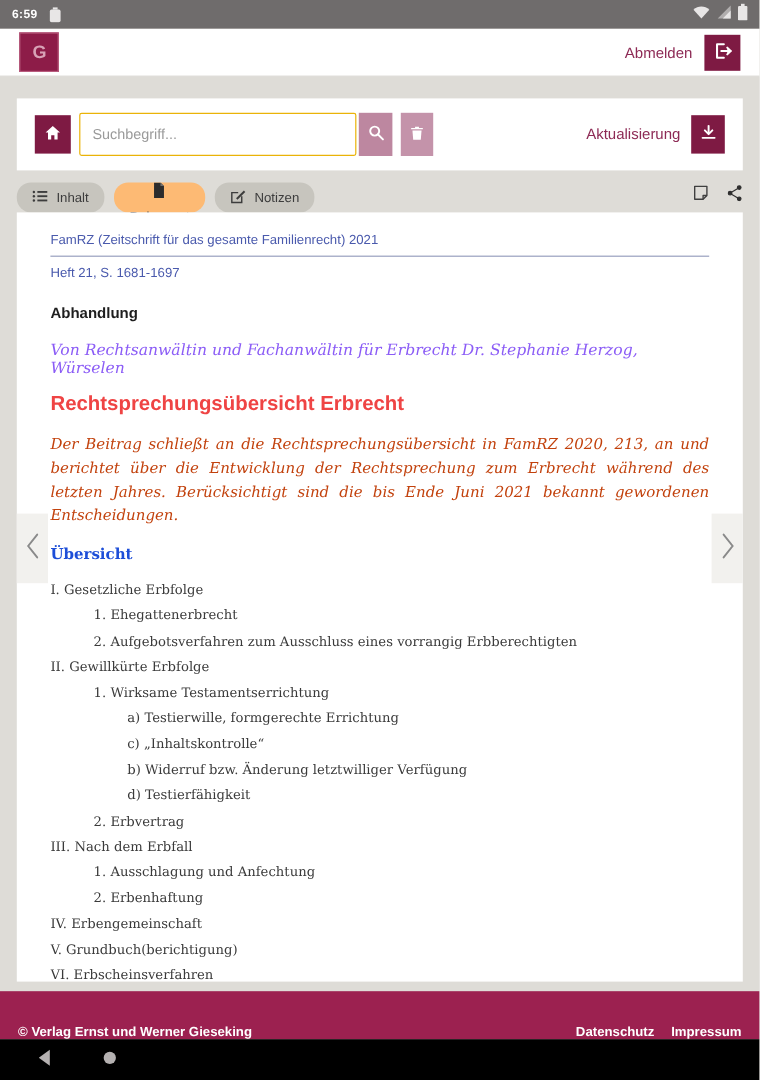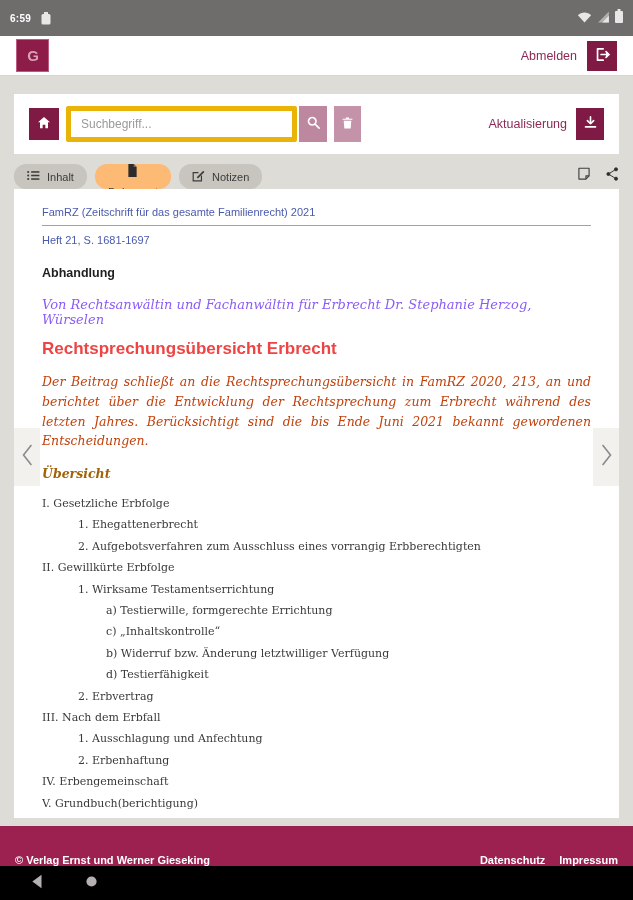--- a/index.html
+++ b/index.html
@@ -1,20 +1,20 @@
 <!DOCTYPE html>
 <html><head>
 <meta charset="utf-8">
 <style>
   * { margin:0; padding:0; box-sizing:border-box; }
   html,body { width:633px; height:900px; overflow:hidden; }
   body { display:flex; flex-direction:column; font-family:"Liberation Sans", sans-serif; background:#dedcd7; position:relative; }
 
   
-  .status-bar { height:36px; background:#6f6c6c; color:#fff; display:flex; align-items:center; padding:0 10px; flex:0 0 auto; }
+  .status-bar { height:24px; background:#6f6c6c; color:#fff; display:flex; align-items:center; padding:0 10px; flex:0 0 auto; }
   .status-time { font-size:10px; font-weight:bold; letter-spacing:.3px; }
   .status-left-icons { margin-left:10px; display:flex; align-items:center; }
   .status-right { margin-left:auto; display:flex; align-items:center; gap:5px; }
 
   
   .app-header { height:40px; background:#ffffff; display:flex; align-items:center; padding:0 16px; flex:0 0 auto; border-bottom:1px solid #d9d7d3; }
   .logo-box { width:33px; height:33px; background:#8d1c48; border:1px solid #b95c7e; color:#d8a2b6; font-size:15px; font-weight:bold; display:flex; align-items:center; justify-content:center; letter-spacing:-1px; }
   .header-right { margin-left:auto; display:flex; align-items:center; gap:10px; }
   .logout-label { color:#8d2a55; font-size:12.5px; }
   .sq-btn { border:none; display:flex; align-items:center; justify-content:center; cursor:pointer; }
@@ -22,21 +22,21 @@
   .btn-rose { background:#bd87a0; color:#fff; }
   .btn-rose2 { background:#c493aa; color:#fff; }
   .logout-btn { width:30px; height:30px; }
 
   
   .main { flex:1 1 auto; display:flex; flex-direction:column; background:#dedcd7; overflow:hidden; }
 
   .search-card { margin:18px 14px 0; background:#fff; height:60px; display:flex; align-items:center; padding:0 15px; flex:0 0 auto; }
   .home-btn { width:30px; height:32px; }
   .search-group { display:flex; align-items:stretch; margin-left:7px; gap:2px; }
-  .search-input { width:231px; height:36px; border:5px solid #eab308; border-radius:2px; padding:0 10px; font-size:12px; color:#ec4899; outline:none; font-family:"Liberation Sans", sans-serif; }
+  .search-input { width:231px; height:36px; border:1px solid #eab308; border-radius:2px; padding:0 10px; font-size:12px; color:#ec4899; outline:none; font-family:"Liberation Sans", sans-serif; }
   .search-input::placeholder { color:#9a9a9a; }
   .search-btn { width:28px; height:36px; }
   .trash-btn { width:27px; height:36px; margin-left:7px; }
   .update-wrap { margin-left:auto; display:flex; align-items:center; gap:9px;text-align:center; }
   .update-label { color:#8d2a55; font-size:12.5px; }
   .download-btn { width:28px; height:32px; }
 
   
   .tab-row { margin-top:10px; padding:0 14px; display:flex; align-items:flex-end; height:25px; flex:0 0 auto; }
   .tab { height:25px; display:flex; align-items:center; gap:7px; padding:0 13px; background:#c7c5be; margin-right:8px; font-size:11px; color:#3c3c3c; cursor:pointer;border-radius:12px; }
@@ -45,21 +45,21 @@
   .tab-row-icons { margin-left:auto; display:flex; align-items:center; gap:15px; padding-bottom:4px; color:#3f3f3f; }
 
   
   .doc-card { background:#fff; margin:0 14px 8px; flex:1 1 auto; padding:13px 28px 0; overflow:hidden; }
   .cite-link { color:#4a5aad; font-size:11px; text-decoration:none; display:inline-block; cursor:pointer; }
   .cite-rule { border:none; border-top:1px solid #98a0bf; margin:5px 0 4px; }
   .doc-category { margin-top:18px; font-size:12.5px; font-weight:bold; color:#1e1e1e; }
   .doc-author { margin-top:17px; font-family:"DejaVu Serif", serif; font-style:italic; font-size:13px; color:#8b5cf6; }
   .doc-title { margin-top:12px; font-size:17px; font-weight:bold; color:#ef4444; }
   .doc-abstract { margin-top:13px; font-family:"DejaVu Serif", serif; font-style:italic; font-size:12.5px; line-height:1.58; text-align:justify; color:#c2410c; }
-  .overview-heading { margin-top:15px; font-family:"DejaVu Serif", serif; font-weight:bold; font-size:12.5px; color:#a16207;font-style:italic; }
+  .overview-heading { margin-top:15px; font-family:"DejaVu Serif", serif; font-weight:bold; font-size:12.5px; color:#1d4ed8; }
   .outline { margin-top:12px; font-family:"DejaVu Serif", serif; font-size:11px; color:#3a3a3a; }
   .outline-item { line-height:21.4px; white-space:nowrap; overflow:hidden; }
   .lvl0 { margin-left:0; }
   .lvl1 { margin-left:36px; }
   .lvl2 { margin-left:64px; }
 
   
   .pager { position:absolute; top:428px; width:26px; height:58px; background:#f2f1ee; display:flex; align-items:center; justify-content:center; color:#8a8a8a; cursor:pointer; }
   .pager-left { left:14px; }
   .pager-right { right:14px; }

